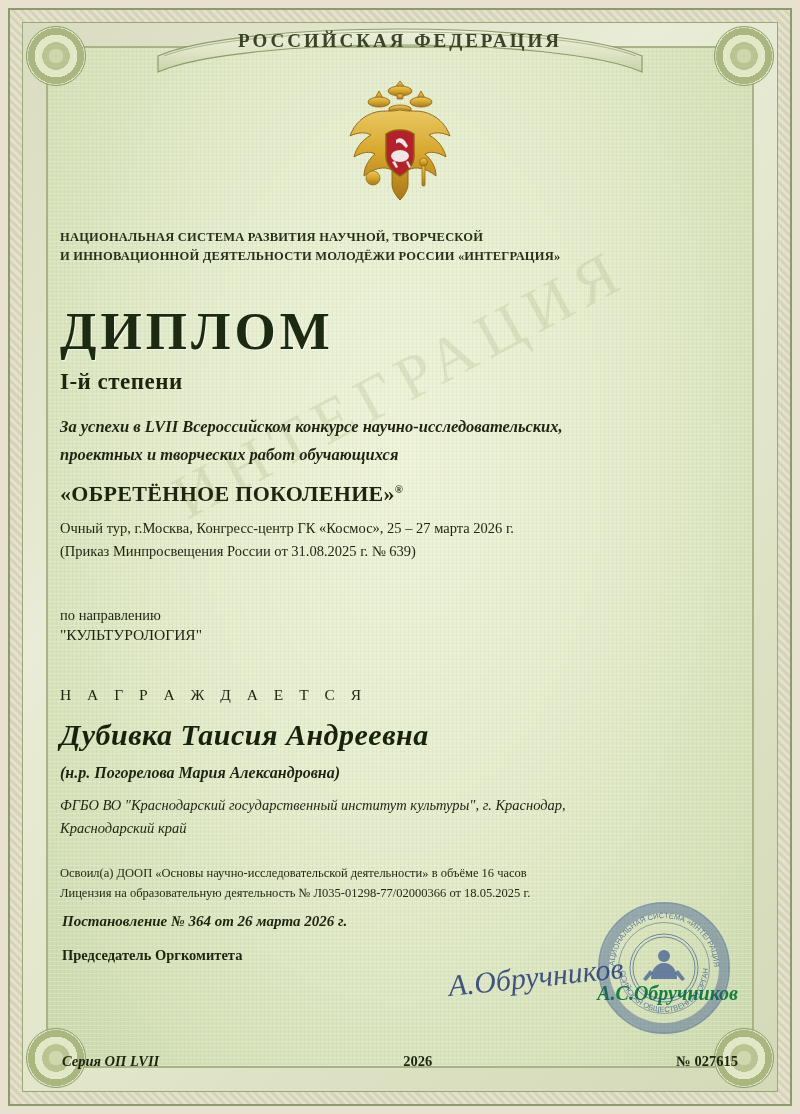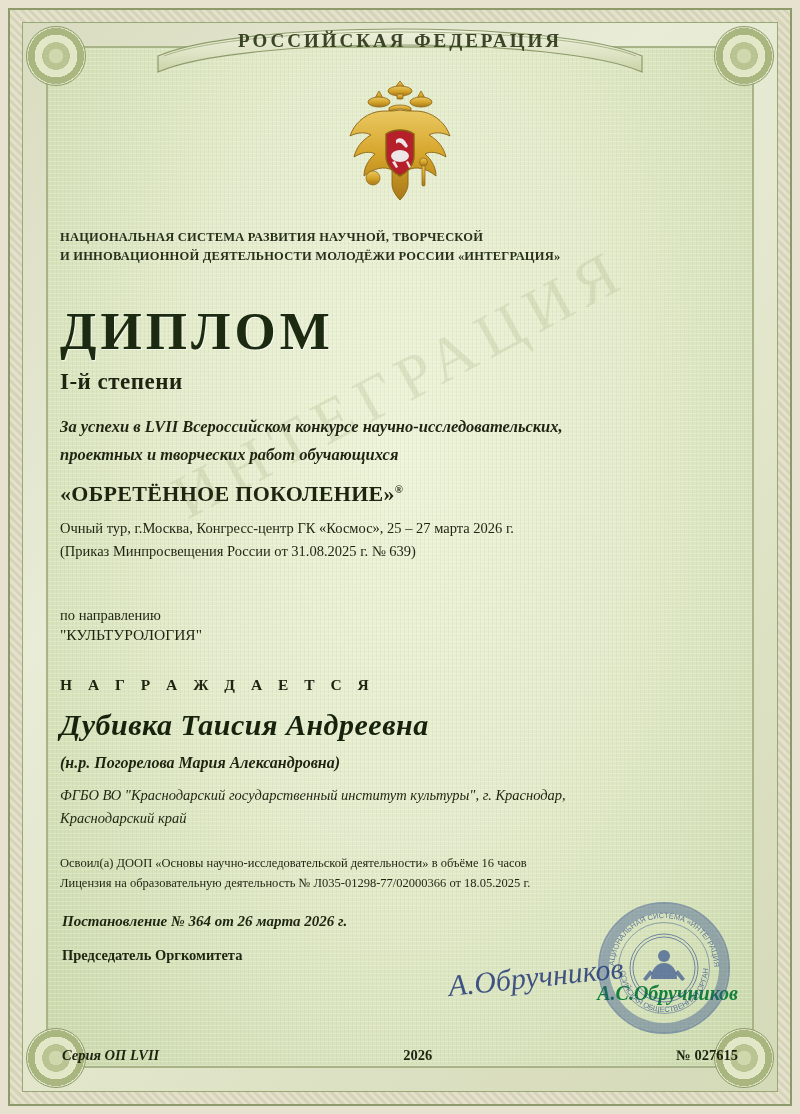--- a/index.html
+++ b/index.html
@@ -169,24 +169,24 @@
   }
   .direction-label {
     margin-top: 44px;
     font-size: 14.5px;
   }
   .direction-value {
     margin-top: 2px;
     font-size: 15.5px;
   }
   .awarded {
-    margin-top: 32px;
+    margin-top: 42px;
     font-size: 15.5px;
     letter-spacing: 6px;
-    font-weight: 700;
+    font-weight: 400;
   }
   .recipient {
     margin-top: 14px;
     font-size: 30px;
     font-style: italic;
     font-weight: bold;
     letter-spacing: .5px;
     color: #16220c;
   }
   .supervisor {
@@ -277,21 +277,21 @@
     border-radius: 50%;
     border: 1px solid rgba(40,70,140,0.5);
   }
   .stamp svg { position: absolute; inset: 0; }
 
   
   .footer {
     position: absolute;
     left: 62px;
     right: 62px;
-    bottom: 50px;
+    bottom: 44px;
     display: flex;
     align-items: center;
     justify-content: space-between;
     font-size: 14.5px;
     font-weight: bold;
     font-style: italic;
     color: #1d2410;
   }
   .footer .year { font-style: normal; }
   .footer .serial-no { font-style: normal; }

